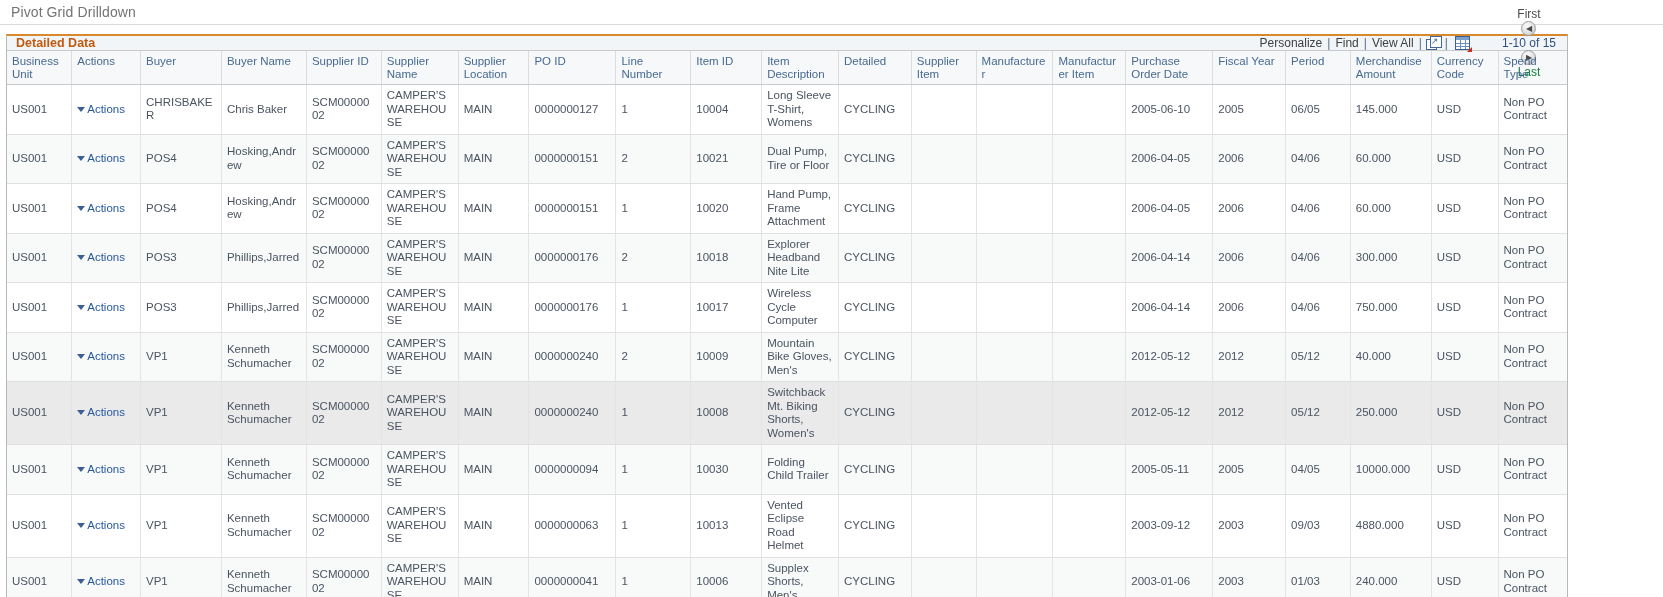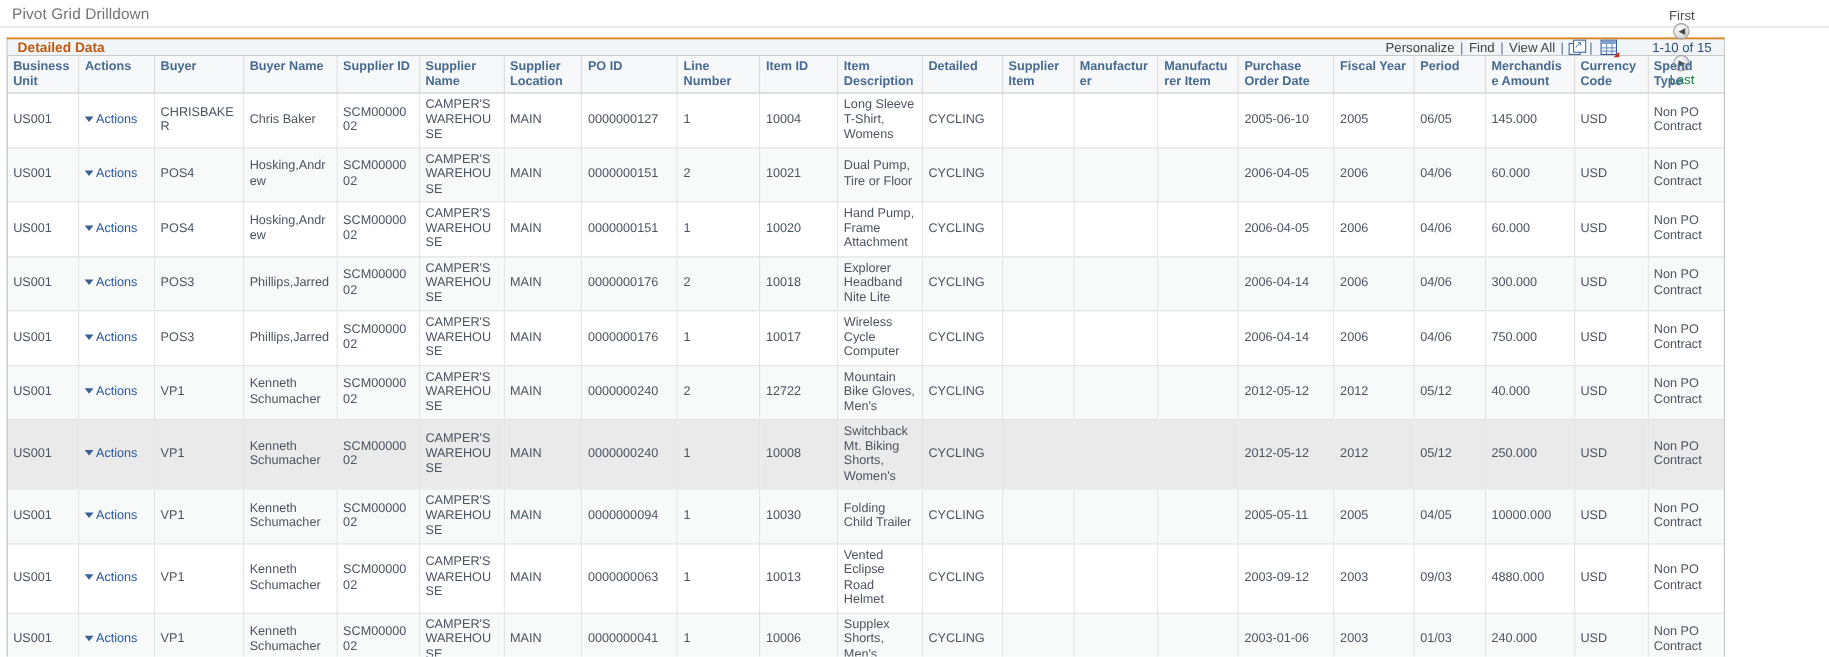--- a/index.html
+++ b/index.html
@@ -201,21 +201,21 @@
   
   table.dg {
     border-collapse: collapse;
     width: 100%;
     table-layout: fixed;
     font-size: 11.5px;
   }
   table.dg th {
     background: #f7f8f9;
     color: #476a92;
-    font-weight: bold;
+    font-weight: normal;
     font-size: 11.5px;
     text-align: left;
     vertical-align: top;
     padding: 4px 5px 4px 5px;
     border-right: 1px solid #dcdcdc;
     border-bottom: 1px solid #c9c9c9;
     line-height: 12.5px;
     box-sizing: border-box;
     overflow: hidden;
     word-wrap: break-word;
@@ -479,21 +479,21 @@
           <tr class="r-even">
             <td>US001</td>
             <td class="actions-cell"><span class="caret"></span><a class="actions-link">Actions</a></td>
             <td>VP1</td>
             <td>Kenneth Schumacher</td>
             <td class="nowrapcell">SCM0000002</td>
             <td>CAMPER'S WAREHOUSE</td>
             <td>MAIN</td>
             <td class="nowrapcell">0000000240</td>
             <td>2</td>
-            <td>12722</td>
+            <td>10009</td>
             <td>Mountain Bike Gloves, Men's</td>
             <td>CYCLING</td>
             <td></td>
             <td></td>
             <td></td>
             <td class="nowrapcell">2012-05-12</td>
             <td>2012</td>
             <td>05/12</td>
             <td class="nowrapcell">40.000</td>
             <td>USD</td>

